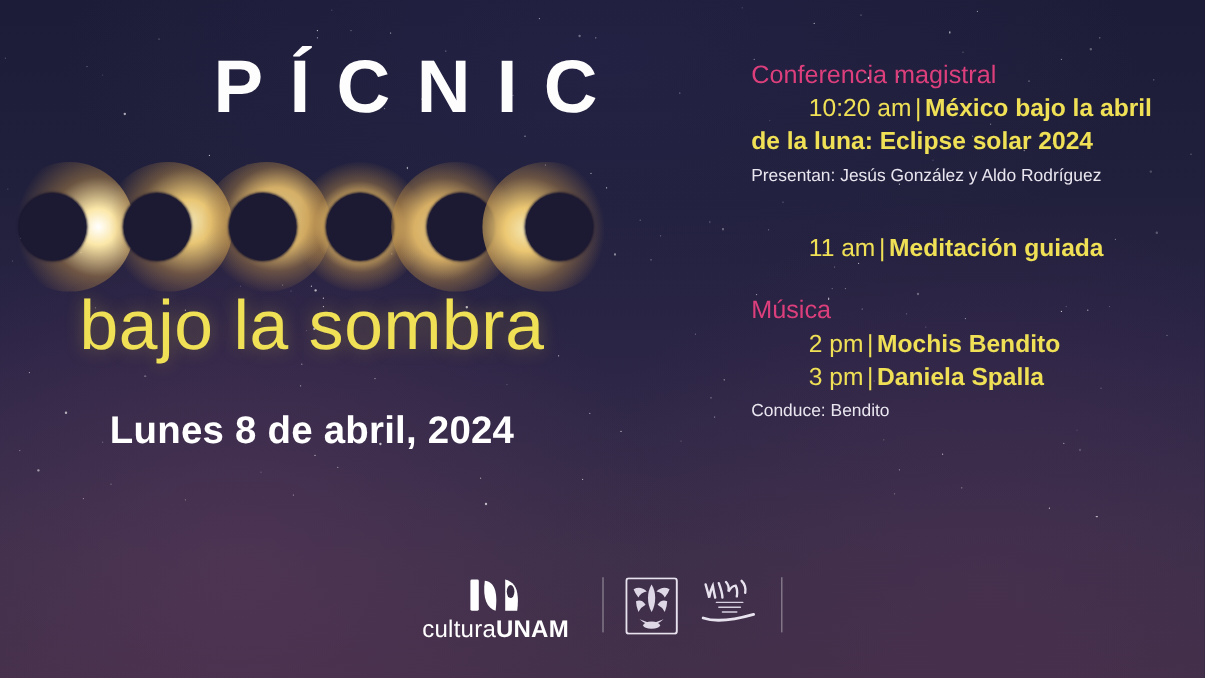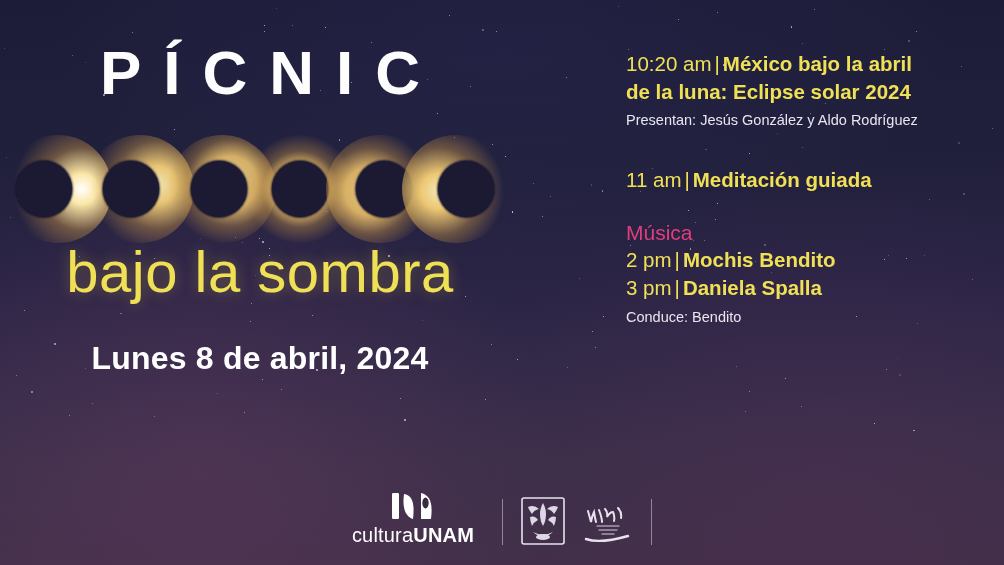--- a/index.html
+++ b/index.html
@@ -35,21 +35,21 @@
   }
 
   
   .star{position:absolute;background:#fff;border-radius:50%;}
 
   
   .left{position:absolute;left:0;top:0;width:545px;height:565px;}
 
   .picnic{
     position:absolute;left:0;top:42px;width:520px;
-    text-align:center;
+    text-align:right;
     color:#fdfdfd;
     font-size:62px;
     font-weight:700;
     letter-spacing:22px;
     text-indent:22px;
     line-height:1;
     font-family:"Liberation Sans","DejaVu Sans",sans-serif;
   }
 
   
@@ -93,35 +93,35 @@
 
   
   .right{position:absolute;left:626px;top:50px;width:370px;}
   .sec-head{
     color:#dd3f7c;font-size:21px;font-weight:400;line-height:1.22;
     margin-bottom:1px;
   }
   .line{
     color:#efe055;font-size:20.5px;line-height:1.35;white-space:nowrap;
   }
-  .line .t{font-weight:400;}
+  .line .t{font-weight:400;margin-left:48px;}
   .line .sep{font-weight:300;padding:0 3px;}
   .line .n{font-weight:700;}
   .line.cont{font-weight:700;}
   .note{
     color:#e9e6f0;font-size:14.5px;font-weight:400;line-height:1.3;
     margin-top:6px;
   }
   .gap-lg{height:36px;}
   .gap-md{height:26px;}
 
   
   .footer{
     position:absolute;left:0;bottom:20px;width:1004px;height:64px;
-    display:flex;align-items:flex-end;justify-content:center;gap:0;
+    display:flex;align-items:flex-start;justify-content:center;gap:0;
   }
   .cu-logo{display:flex;flex-direction:column;align-items:center;gap:4px;}
   .cu-mark{display:block;}
   .cu-word{
     color:#fff;font-size:20px;letter-spacing:.2px;line-height:1;
     white-space:nowrap;
   }
   .cu-word .thin{font-weight:300;}
   .cu-word .bold{font-weight:700;}
   .vdiv{width:1px;height:46px;background:rgba(255,255,255,.42);}
@@ -324,20 +324,21 @@
       </div>
 
     <div class="sombra">bajo la sombra</div>
 
     <div class="date">Lunes 8 de abril, 2024</div>
   </div>
 
   <div class="right">
 
     <div>
+      <div class="sec-head">Conferencia magistral</div>
       <div class="line">
         <span class="t">10:20 am</span><span class="sep">|</span><span class="n">México bajo la abril</span>
       </div>
       <div class="line cont">de la luna: Eclipse solar 2024</div>
       <div class="note">Presentan: Jesús González y Aldo Rodríguez</div>
     </div>
 
     <div class="gap-lg"></div>
 
     <div>

